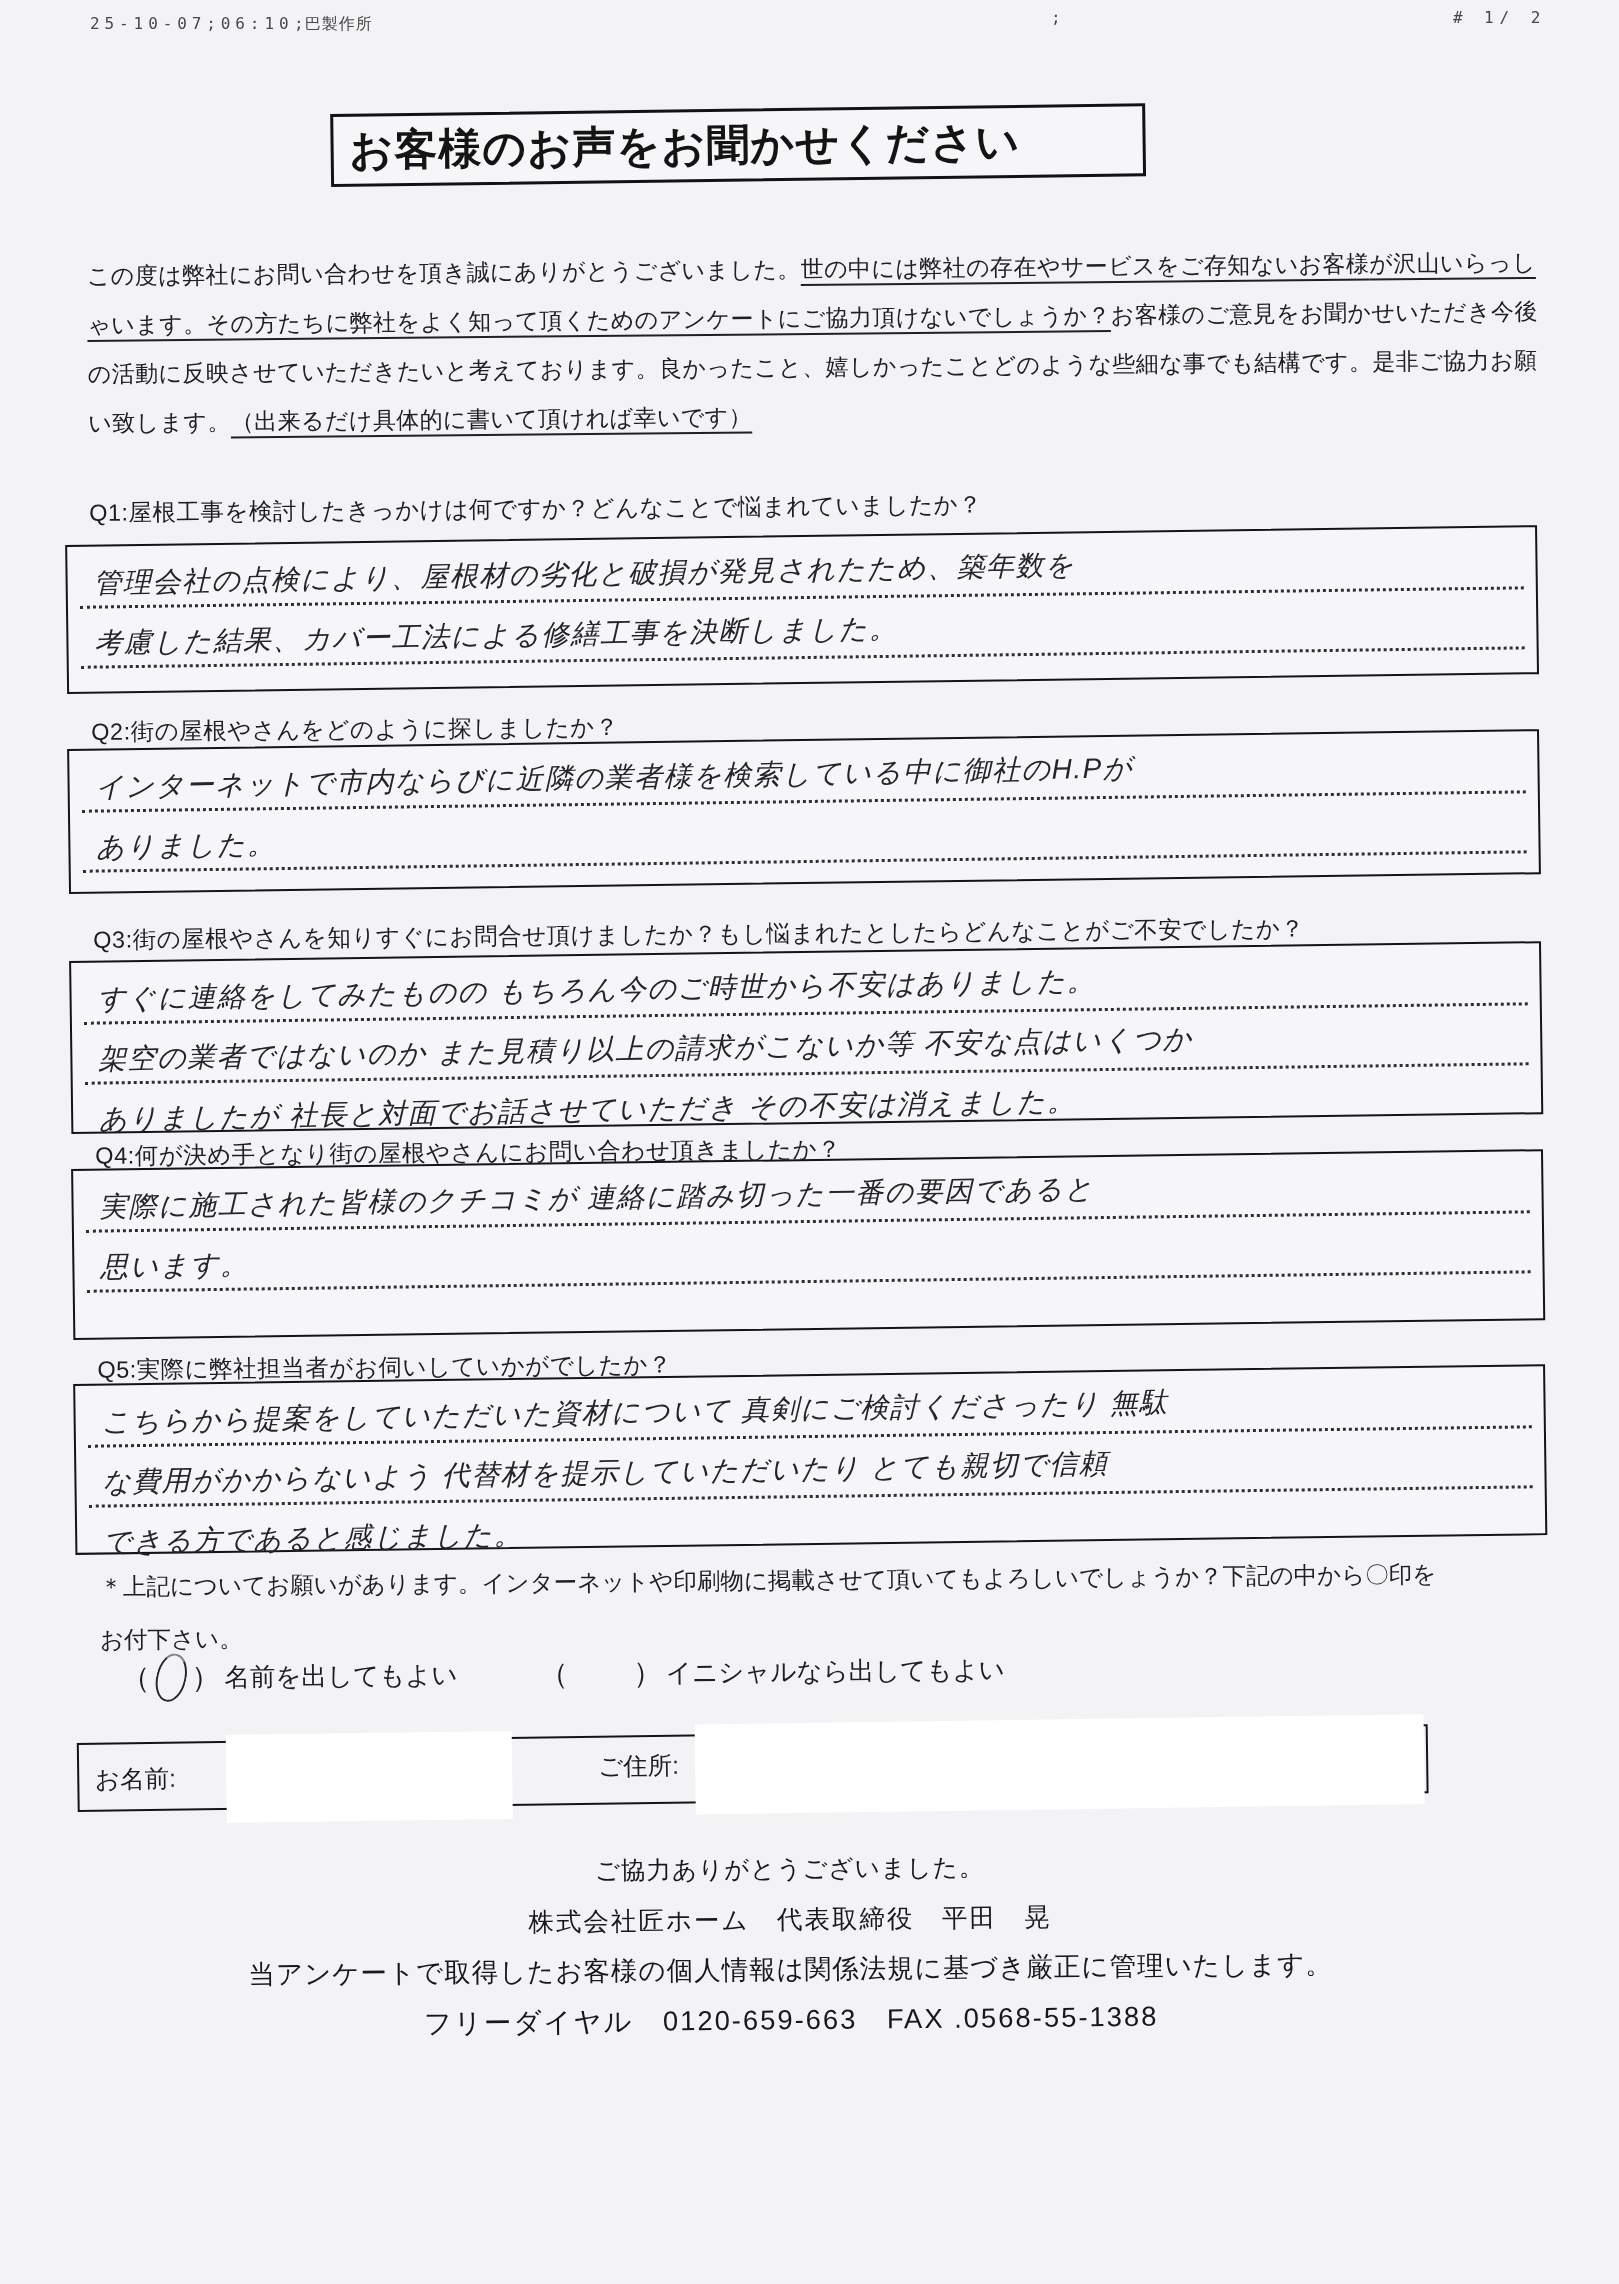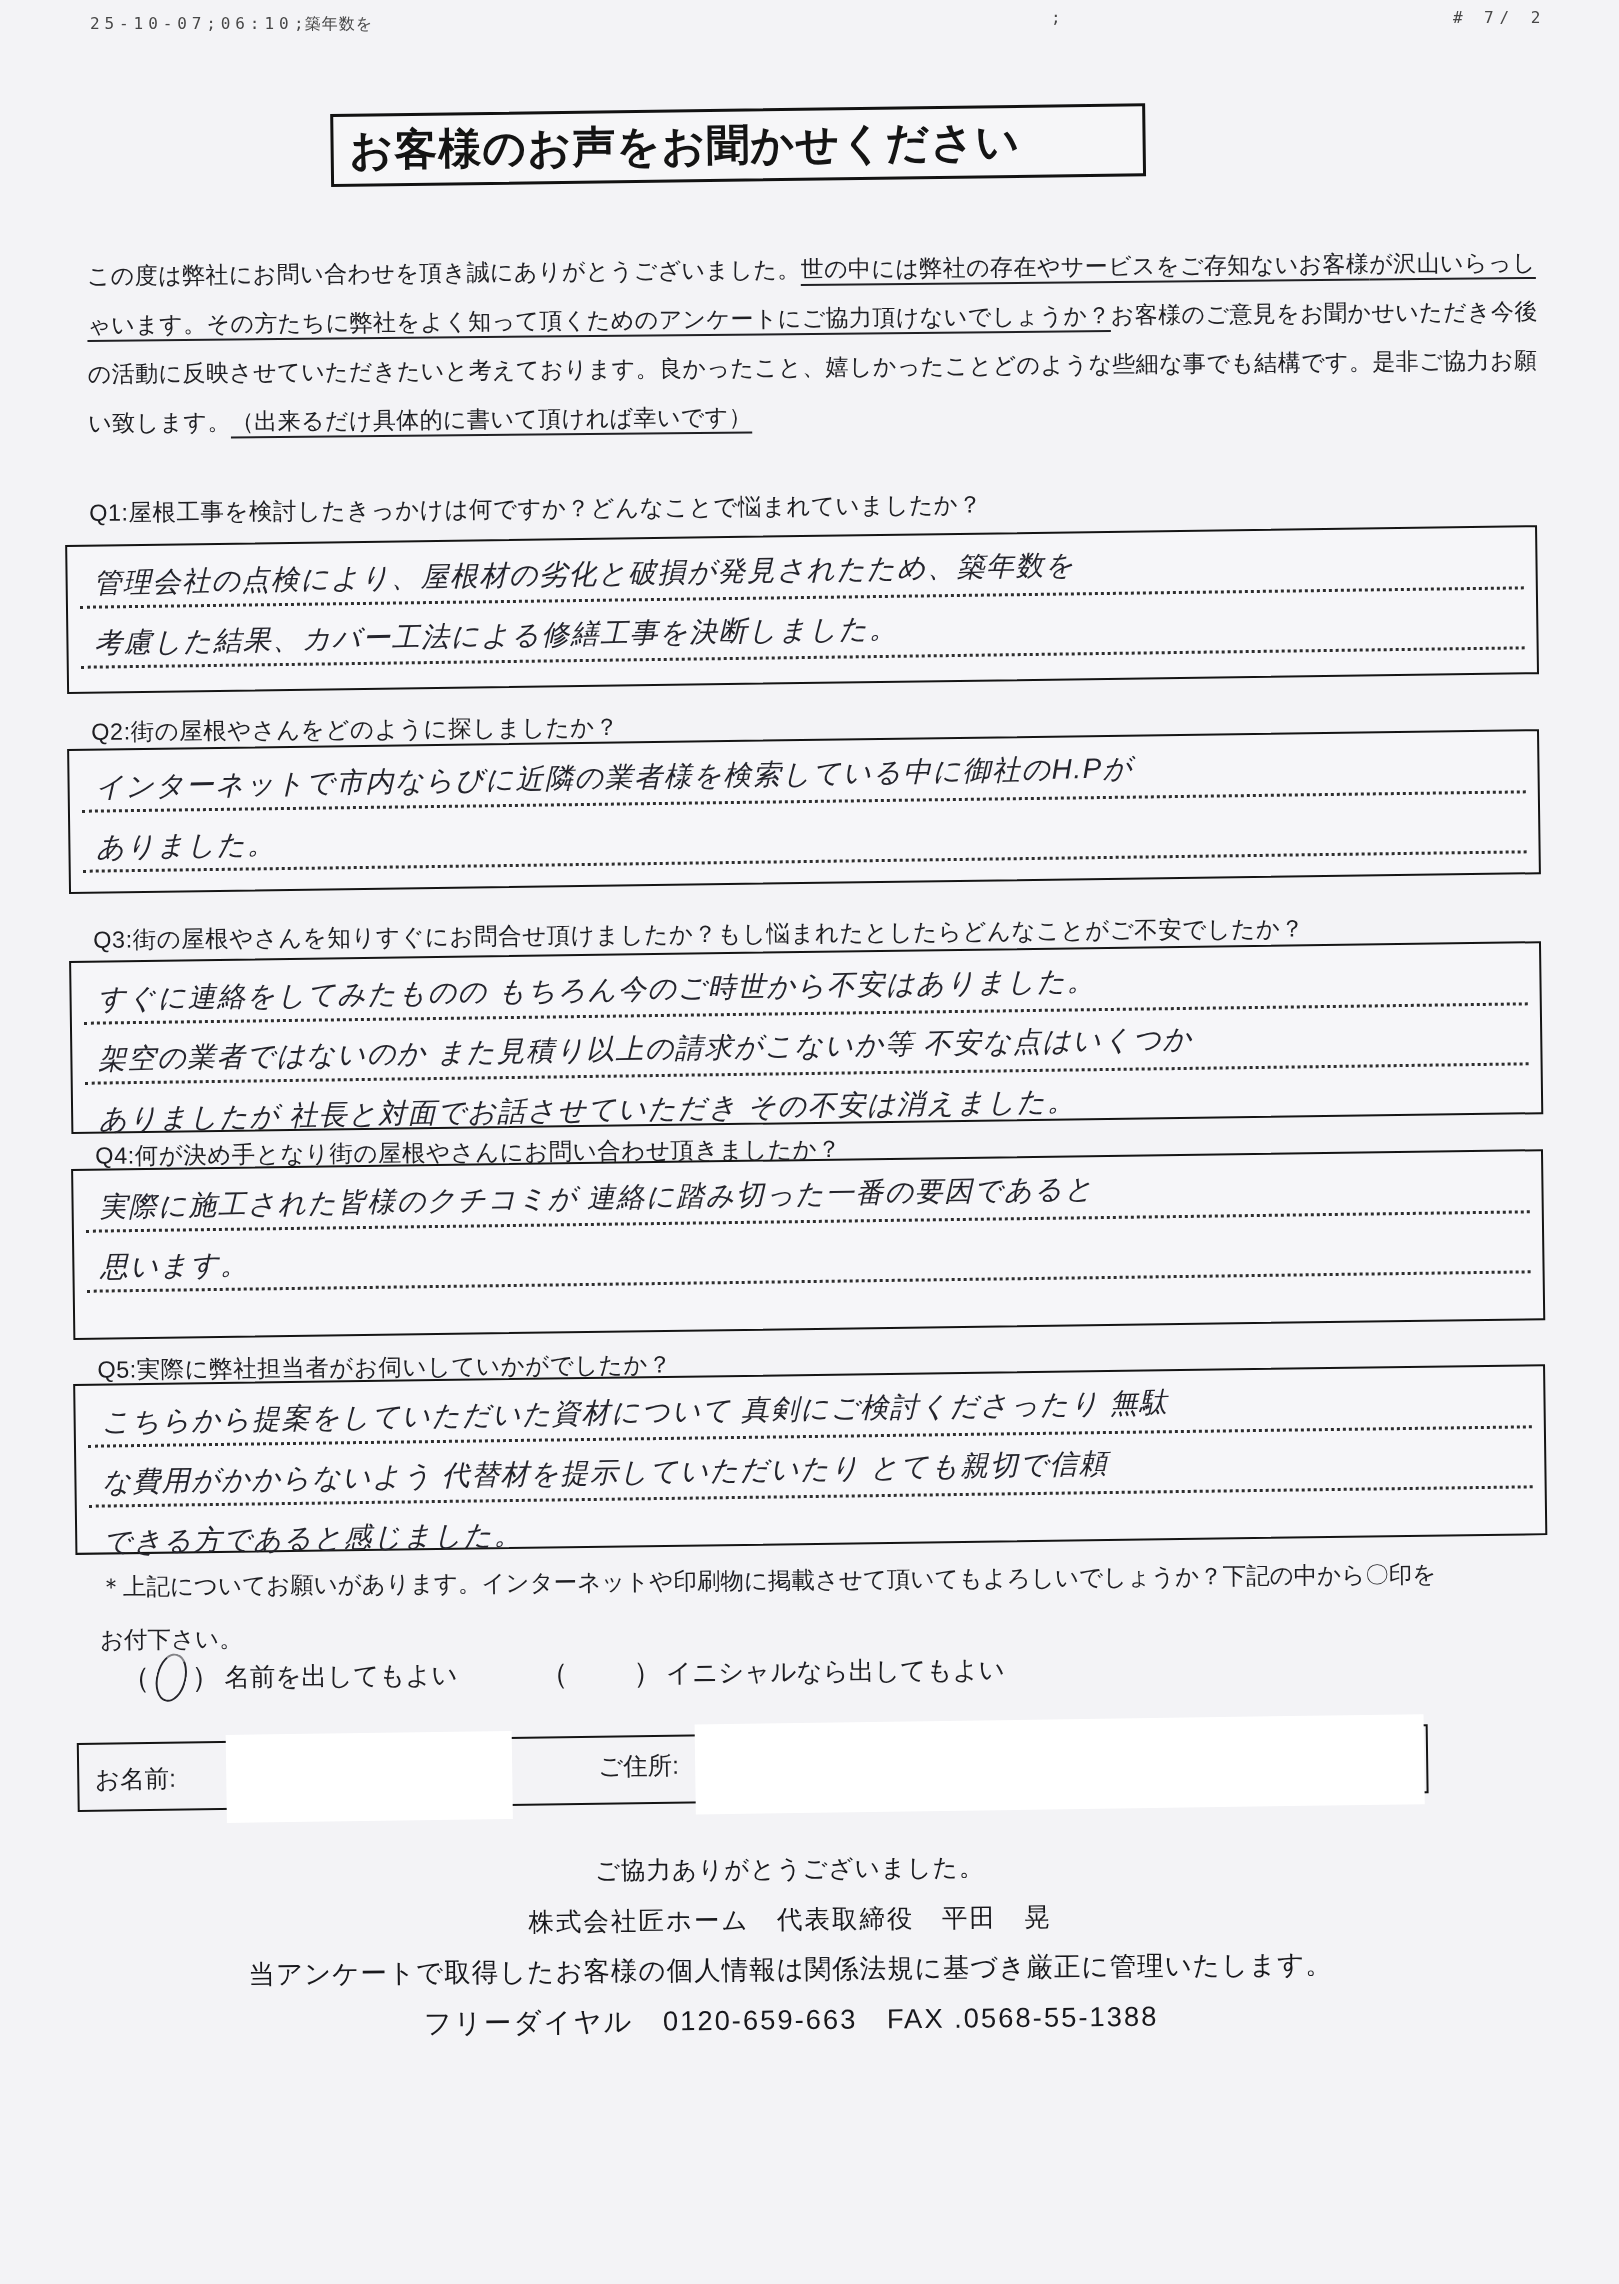--- a/index.html
+++ b/index.html
@@ -97,23 +97,23 @@
   .thanks{top:1852px;font-size:24.5px;letter-spacing:1px;}
   .company{top:1902px;font-size:25.5px;letter-spacing:2px;}
   .privacy{top:1951px;font-size:26.5px;letter-spacing:1px;}
   .phone{top:2002px;font-size:27.4px;letter-spacing:2px;}
 </style>
 </head>
 <body>
 
 <div class="fax-header">
   <span class="fax-time">25-10-07;06:10</span>
-  <span class="fax-sender">;築年数を</span>
+  <span class="fax-sender">;巴製作所</span>
   <span class="fax-sep">;</span>
-  <span class="fax-page">#  7/  2</span>
+  <span class="fax-page">#  1/  2</span>
 </div>
 
 <div class="content">
 
   <div class="title-box">
     <span>お客様のお声をお聞かせください</span>
   </div>
 
   <div class="intro">
     <span>この度は弊社にお問い合わせを頂き誠にありがとうございました。</span><span class="u">世の中には弊社の存在やサービスをご存知ないお客様</span><span class="u">が沢山いらっしゃいます。その方たちに弊社をよく知って頂くためのアンケートにご協力頂けないでしょうか？</span><span>お客様のご意見</span><span>をお聞かせいただき今後の活動に反映させていただきたいと考えております。良かったこと、嬉しかったことどのような些細な</span><span>事でも結構です。是非ご協力お願い致します。</span><span class="u">（出来るだけ具体的に書いて頂ければ幸いです）</span>

